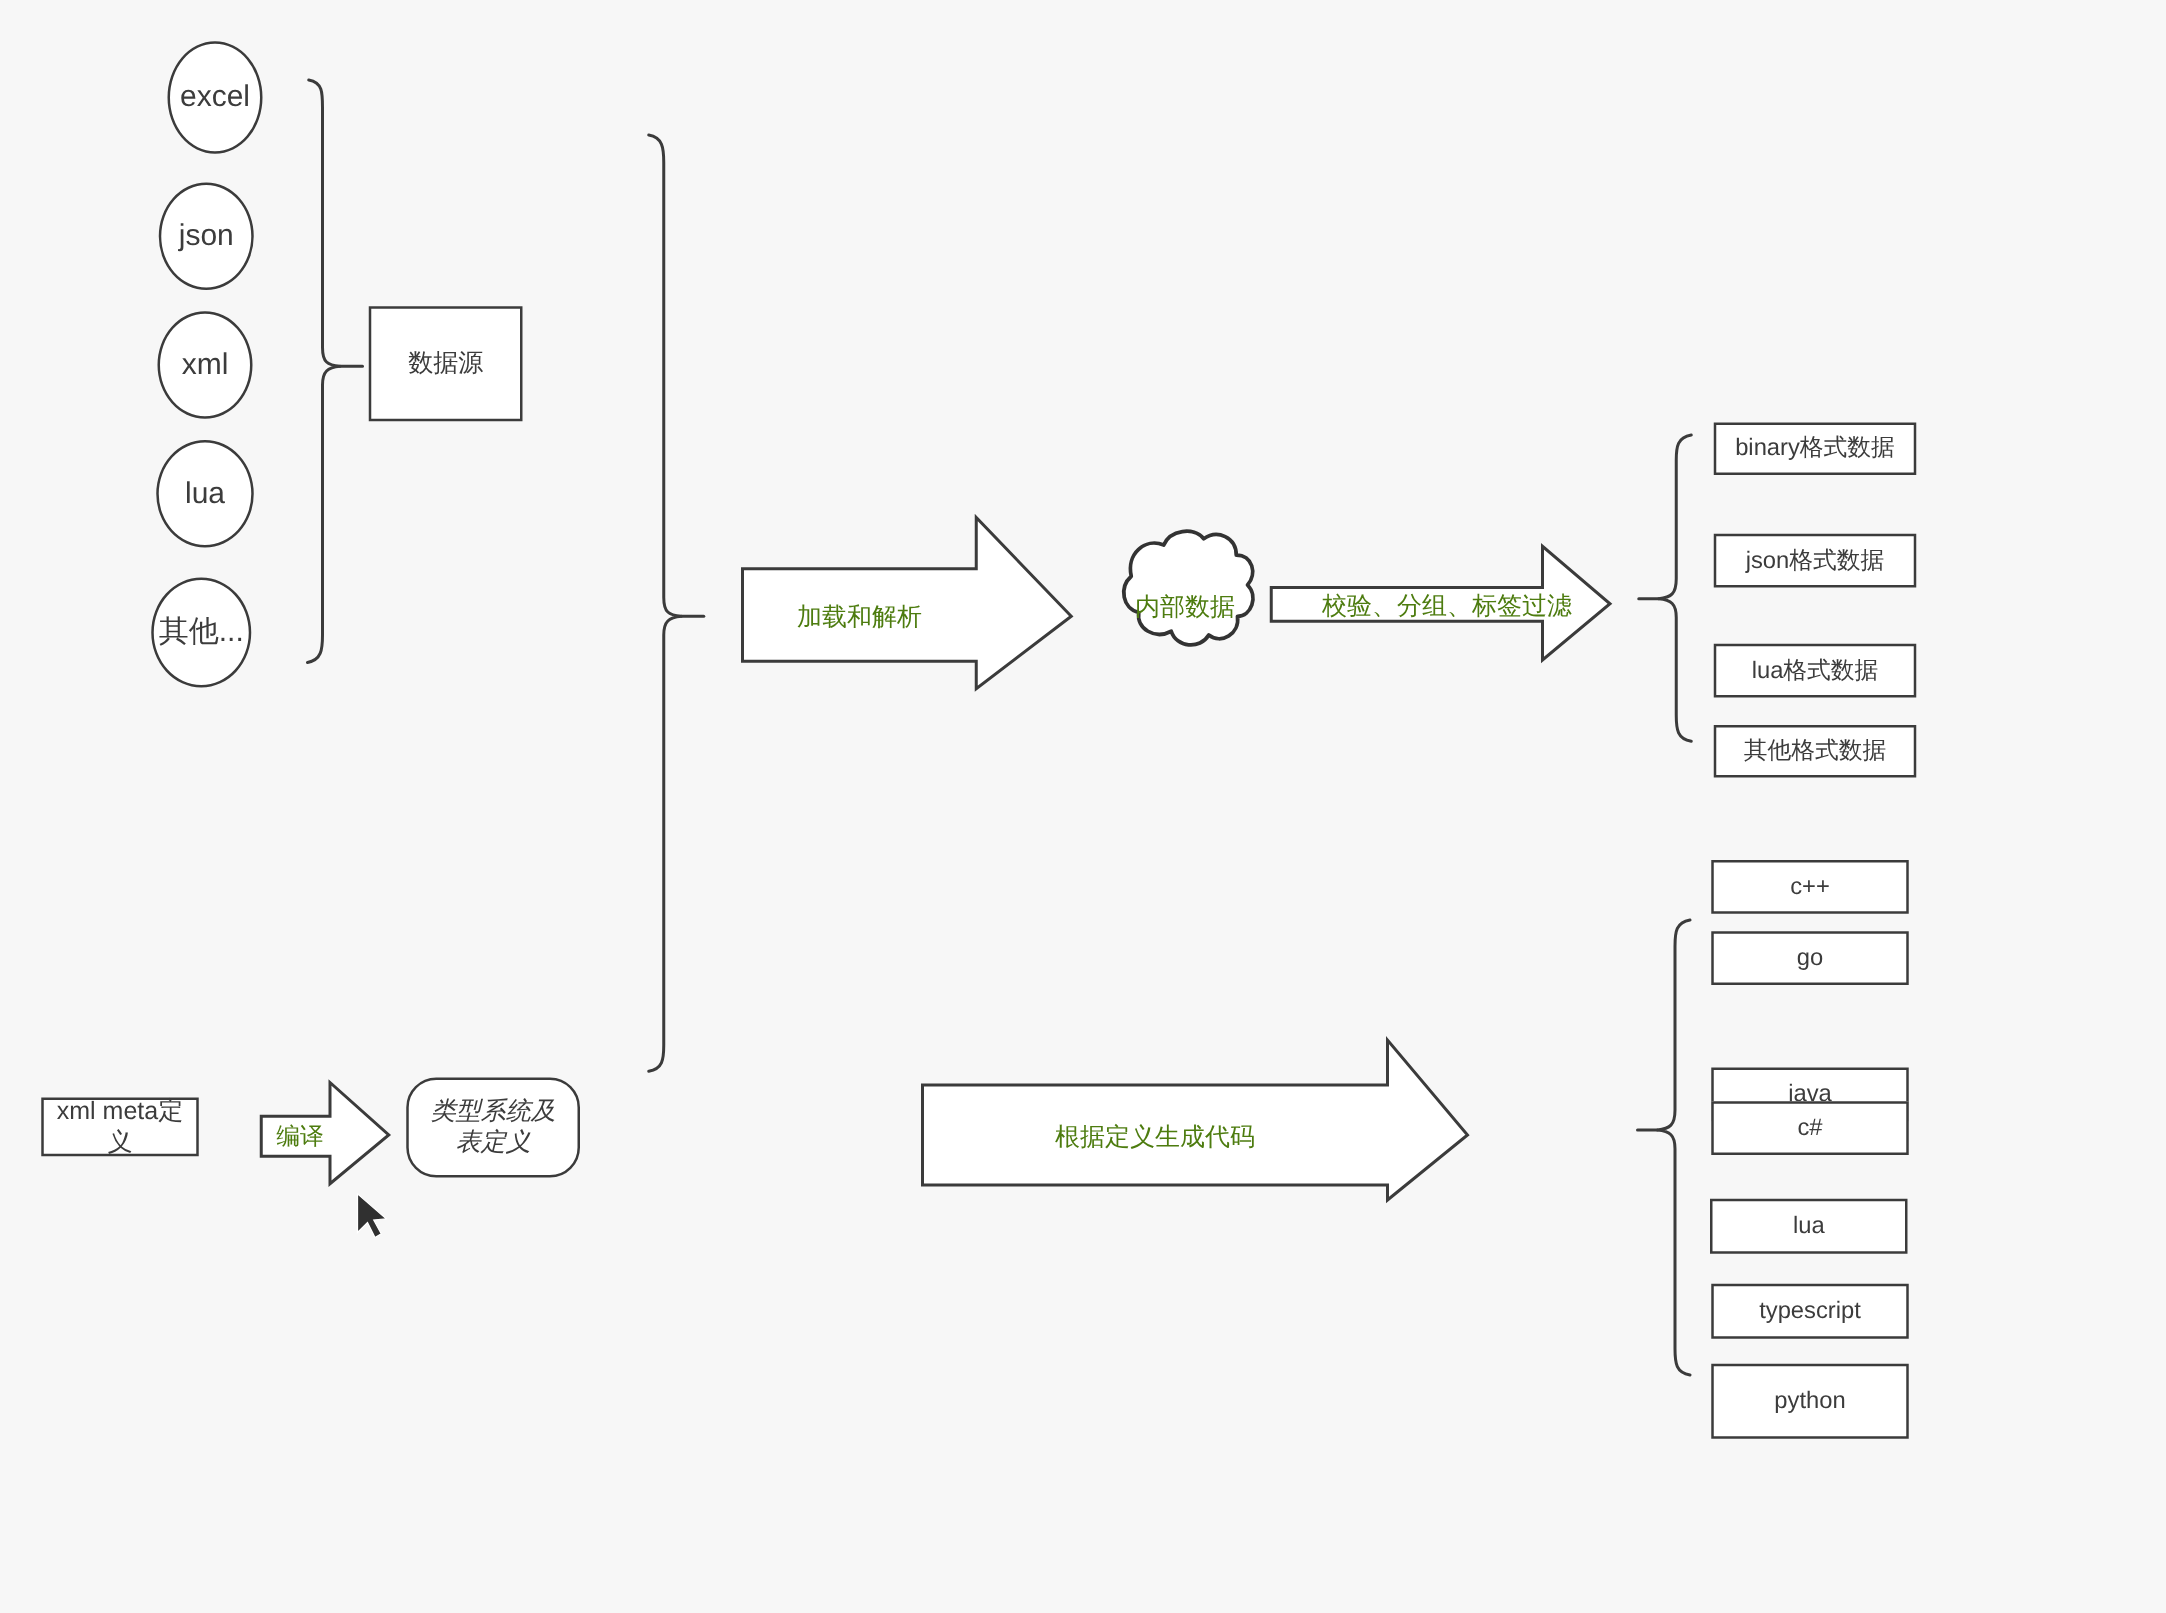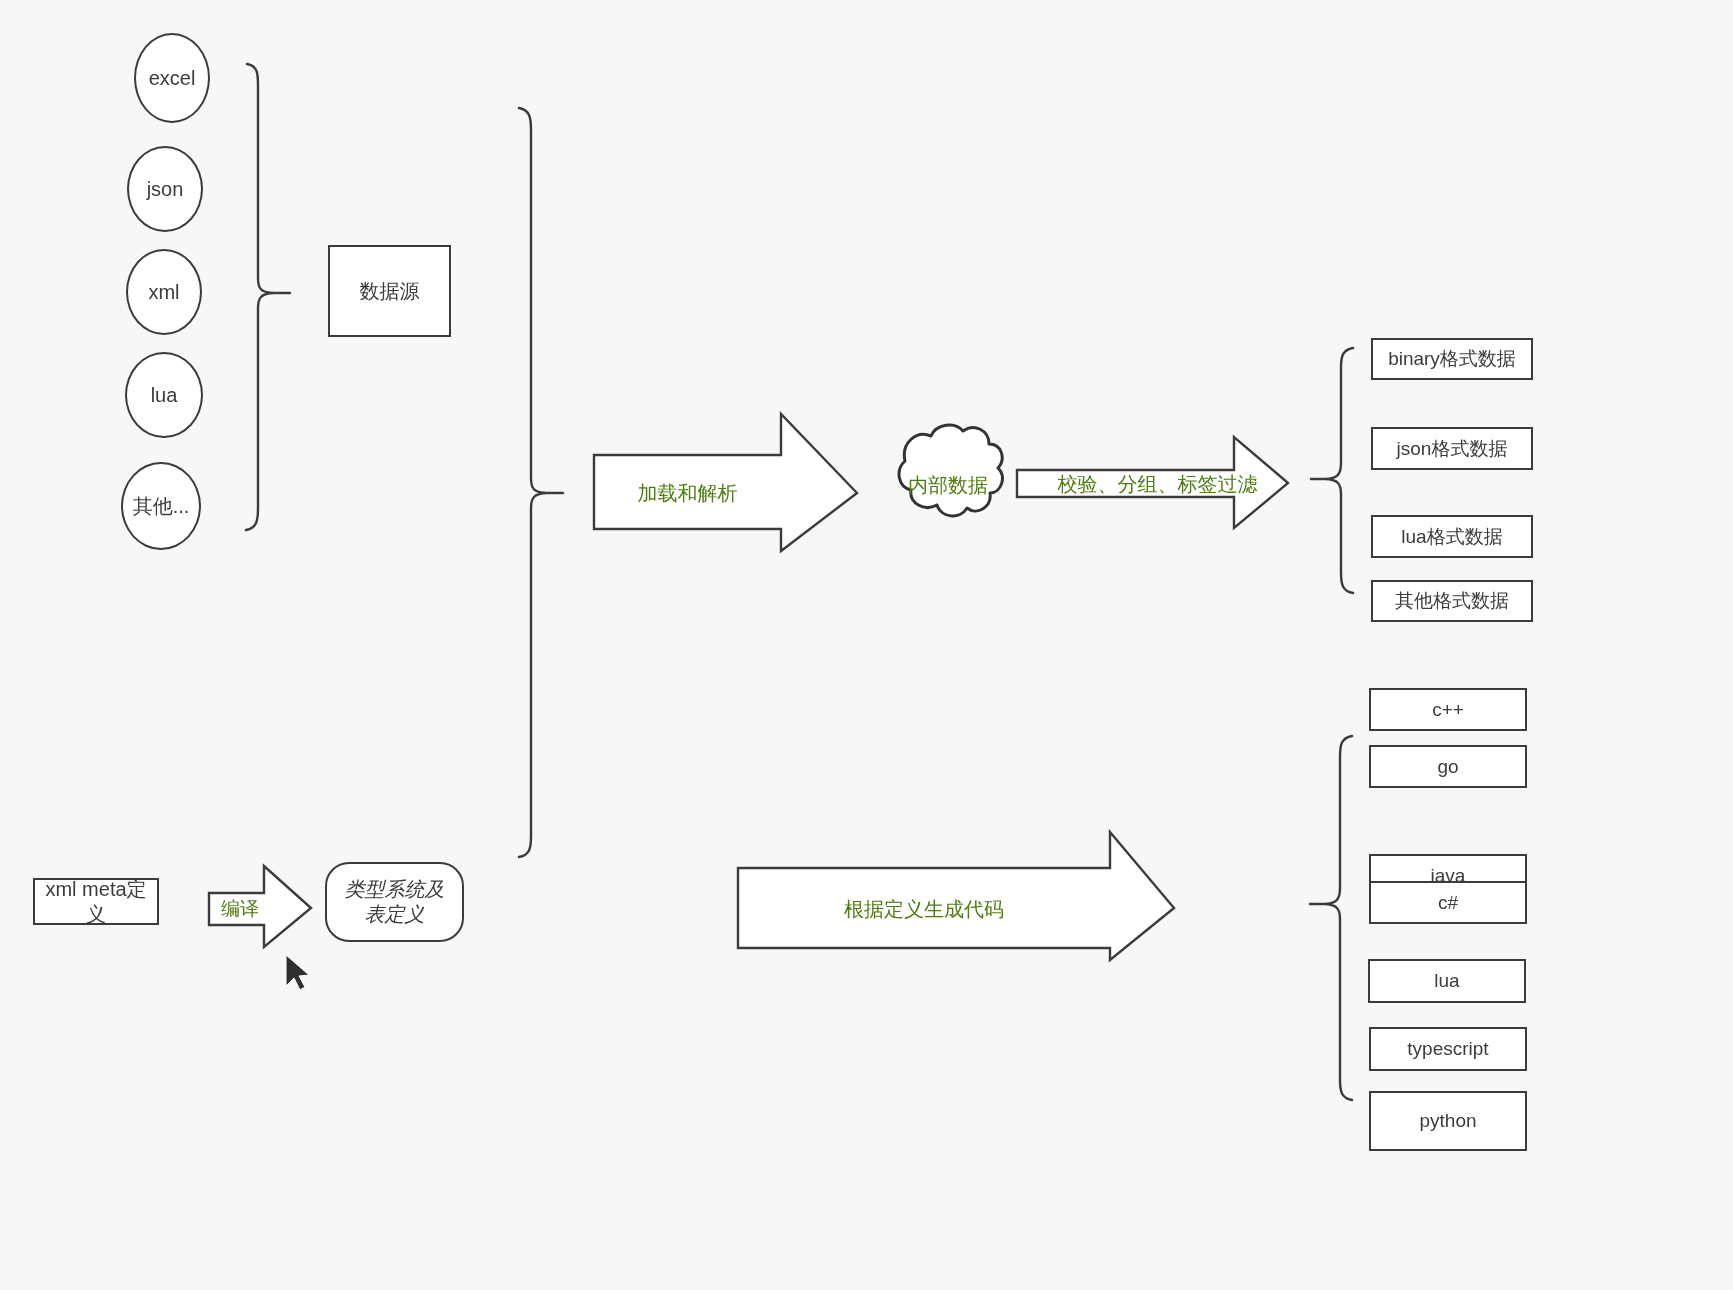--- a/index.html
+++ b/index.html
@@ -28,21 +28,21 @@
     align-items: center;
     justify-content: center;
     text-align: center;
     background: #ffffff;
     border: 2.2px solid #3b3b3b;
     color: #3c3c3c;
     line-height: 1.25;
   }
   .ellipse {
     border-radius: 50%;
-    font-size: 20px;
+    font-size: 24px;
   }
   .rect {
     font-size: 20px;
   }
   .rounded {
     border-radius: 24px;
     font-size: 20px;
     font-style: italic;
   }
   .smallbox {
@@ -172,21 +172,21 @@
 <div class="node ellipse" style="left:126px; top:249px; width:76px; height:86px;">
   <span>xml</span>
 </div>
 <div class="node ellipse" style="left:125px; top:352px; width:78px; height:86px;">
   <span>lua</span>
 </div>
 <div class="node ellipse" style="left:121px; top:462px; width:80px; height:88px;">
   <span>其他...</span>
 </div>
 
-<div class="node rect" style="left:295px; top:245px; width:123px; height:92px;margin-left:33px;">
+<div class="node rect" style="left:295px; top:245px; width:123px; height:92px;">
   <span>数据源</span>
 </div>
 
 <div class="arrow-label" style="left:594px; top:473px; width:187px; height:40px;">
   <span>加载和解析</span>
 </div>
 
 <div class="arrow-label" style="left:893px; top:465px; width:110px; height:40px;">
   <span>内部数据</span>
 </div>

